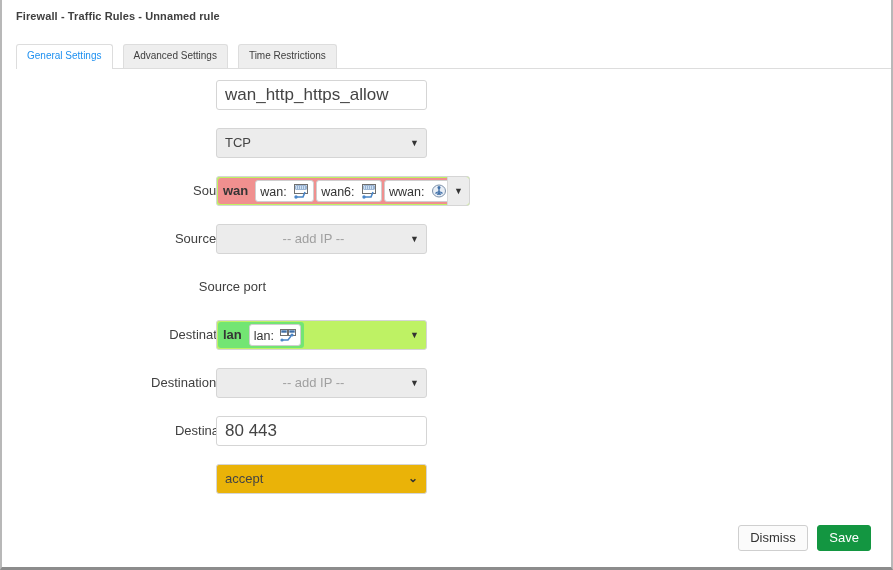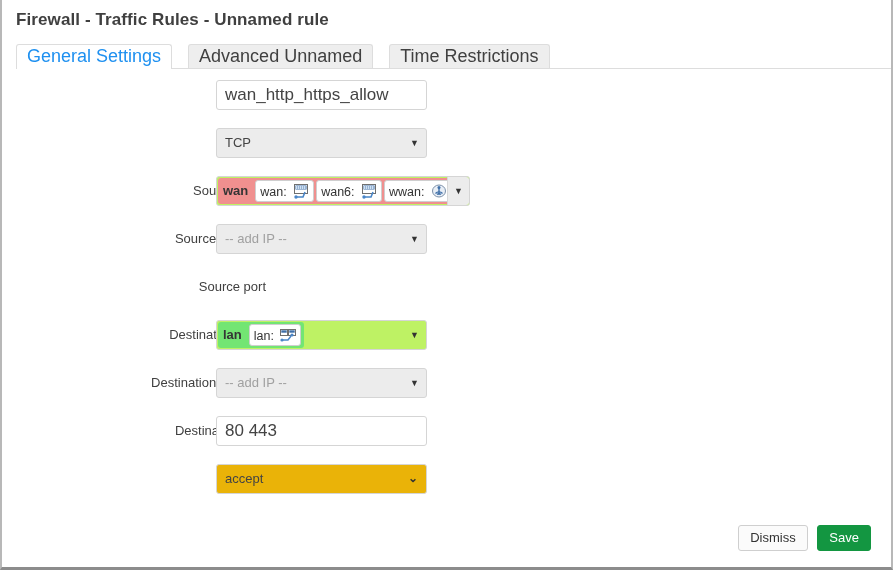--- a/index.html
+++ b/index.html
@@ -28,21 +28,21 @@
     border-right: 2px solid #b8b8b8;
     border-bottom: 3px solid #8c8c8c;
     background: #ffffff;
   }
 
   
   #page-title {
     position: absolute;
     left: 14px;
     top: 10px;
-    font-size: 17px;
+    font-size: 11px;
     font-weight: bold;
     color: #404040;
     letter-spacing: 0.1px;
   }
 
   
   #tabstrip {
     position: absolute;
     left: 14px;
     top: 44px;
@@ -50,25 +50,25 @@
     height: 24px;
     border-bottom: 1px solid #ddd;
   }
   .tab {
     position: relative;
     float: left;
     box-sizing: border-box;
     height: 24px;
     line-height: 22px;
     padding: 0 10px;
-    font-size: 18px;
+    font-size: 10px;
     border: 1px solid #ddd;
     border-bottom: none;
     border-radius: 3px 3px 0 0;
-    margin-right: 16px;
+    margin-right: 10px;
     background: #eeeeee;
     color: #404040;
     cursor: pointer;
     white-space: nowrap;
   }
   .tab.active {
     background: #ffffff;
     color: #1e90f0;
     border-color: #ddd;
   }
@@ -135,21 +135,21 @@
     padding: 0 24px 0 8px;
     font-size: 13px;
     background: #ececec;
     border: 1px solid #d5d5d5;
     border-radius: 3px;
     color: #444;
     cursor: pointer;
     white-space: nowrap;
     overflow: hidden;
   }
-  .cdropdown.muted { color: #a0a0a0; }
+  .cdropdown.muted { color: #a0a0a0; text-align: center; }
   .caret {
     position: absolute;
     right: 7px;
     top: 0;
     line-height: 28px;
     font-size: 9px;
     color: #333;
   }
 
   
@@ -290,21 +290,21 @@
 
 <div id="panel">
 
   <div id="page-title">Firewall - Traffic Rules - Unnamed rule</div>
 
   <div id="tabstrip">
     <div class="tab active">
       <span>General Settings</span>
     </div>
     <div class="tab">
-      <span>Advanced Unnamed</span>
+      <span>Advanced Settings</span>
     </div>
     <div class="tab">
       <span>Time Restrictions</span>
     </div>
   </div>
 
   <div id="form">
 
     <div class="row">
       <div class="lbl">Name</div>

